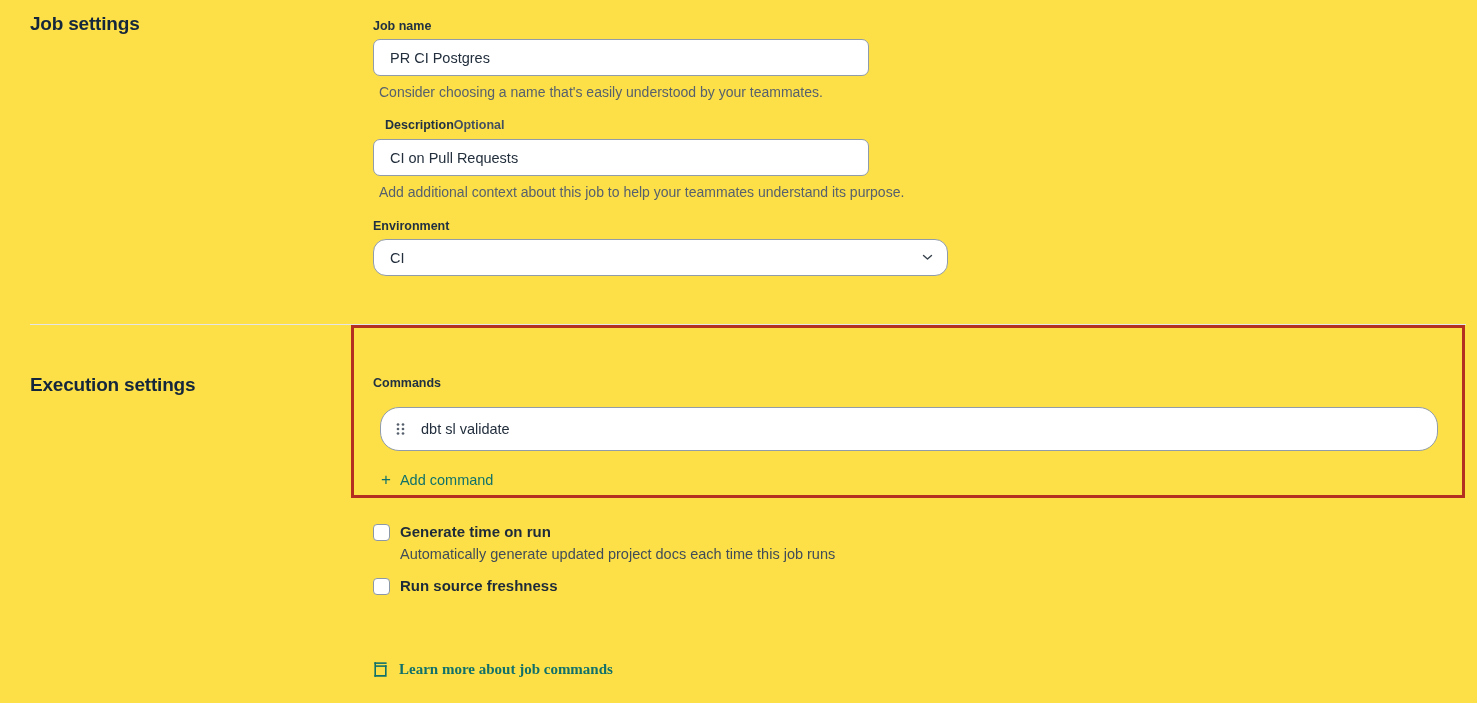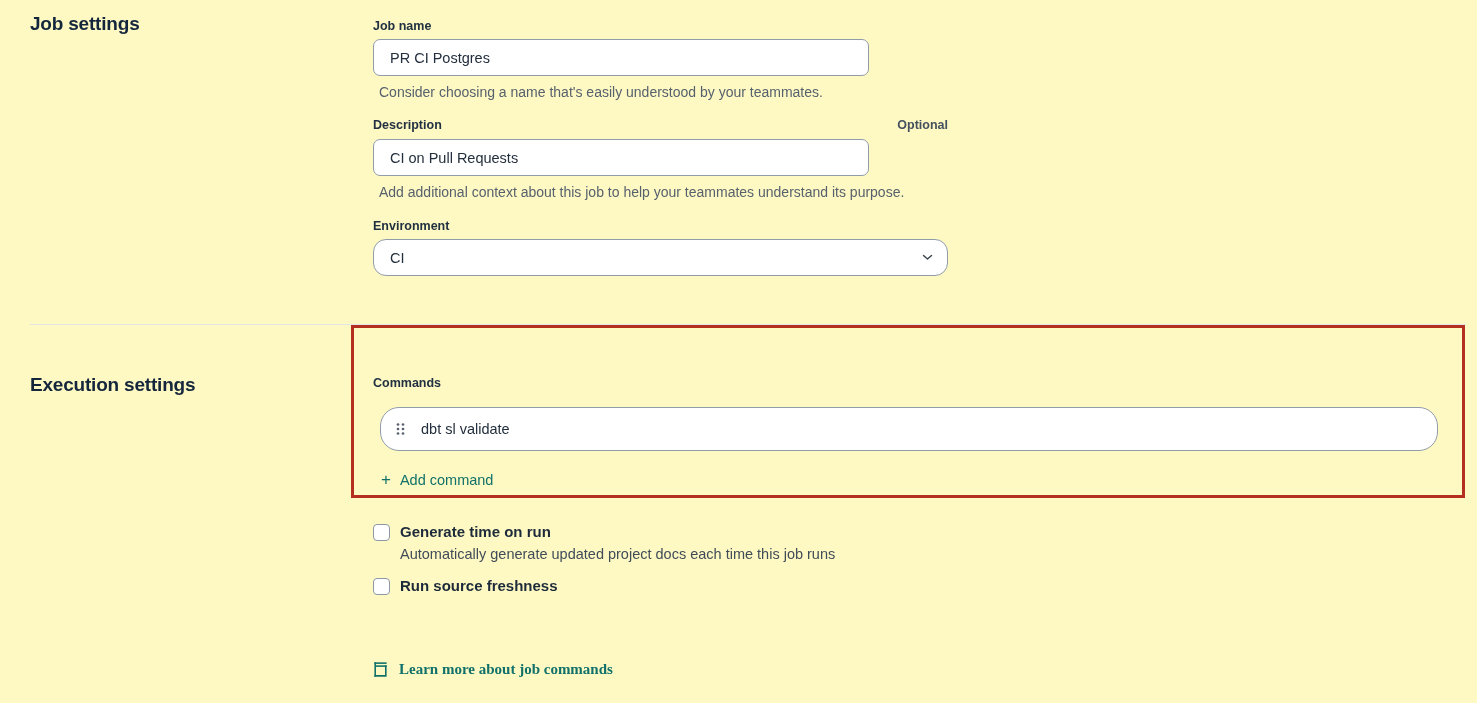--- a/index.html
+++ b/index.html
@@ -1,23 +1,23 @@
 <!DOCTYPE html>
 <html><head>
 <meta charset="utf-8">
 <style>
   * { margin:0; padding:0; box-sizing:border-box; }
   html,body { background:#fff; }
   body { font-family:"Liberation Sans","DejaVu Sans",sans-serif; color:#1d2a3a; }
-  .page { position:relative; width:1477px; height:703px; background:#fef9c3; overflow:hidden; }
+  .page { position:relative; width:1477px; height:703px; background:#fde047; overflow:hidden; }
 
   .section-heading { position:absolute; left:30px; font-size:19px; font-weight:700; color:#14263c; letter-spacing:-0.2px; }
 
   .field-label { position:absolute; font-size:12.5px; font-weight:700; color:#223142; }
-  .label-row { position:absolute; left:373px; width:575px; display:flex; justify-content:space-between; align-items:baseline; }
+  .label-row { position:absolute; left:385px; width:575px; display:flex; align-items:baseline; }
   .optional-tag { font-size:12.5px; font-weight:600; color:#45505e; }
 
   .text-input { position:absolute; left:373px; width:496px; height:37px; border:1px solid #919cab; border-radius:7px; padding:0 16px; font-size:14.5px; color:#232f3d; background:#fff; outline:none; font-family:inherit; }
 
   .helper-text { position:absolute; left:379px; font-size:14px; color:#57616d; }
 
   .select-box { position:absolute; left:373px; width:575px; height:37px; border:1px solid #919cab; border-radius:13px; background:#fff; display:flex; align-items:center; padding:0 14px 0 16px; cursor:pointer; }
   .select-value { font-size:14.5px; color:#232f3d; flex:1; }
 
   .divider { position:absolute; left:30px; top:324px; width:1436px; height:1px; background:#e4e5e7; }

